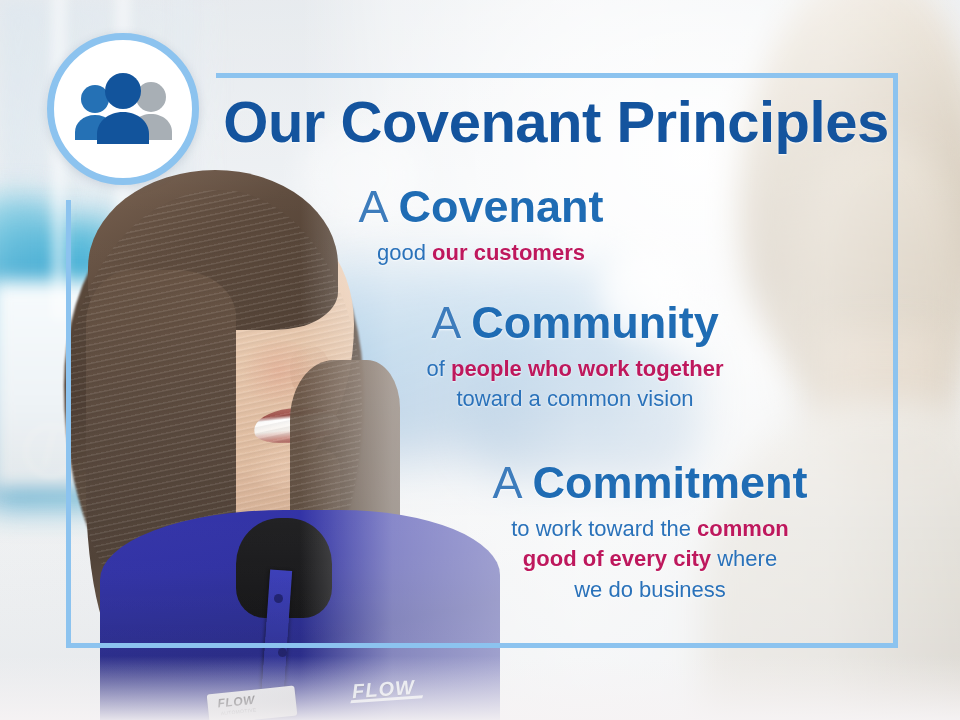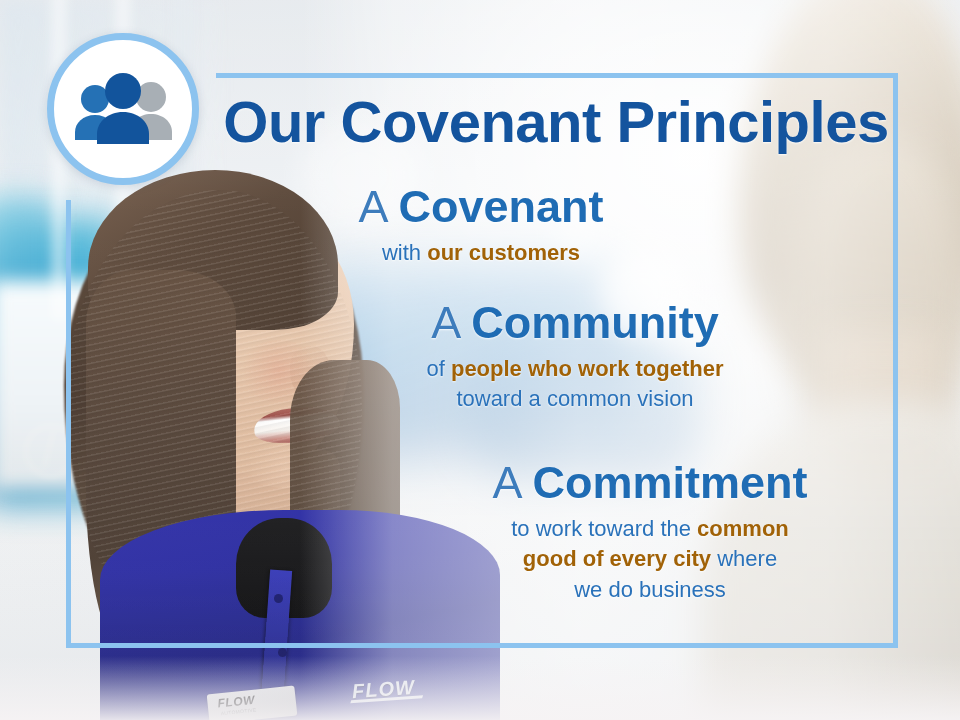--- a/index.html
+++ b/index.html
@@ -255,21 +255,21 @@
   .block .lead{
     font-size:45px;line-height:1.02;color:#2a72ba;white-space:nowrap;
     text-shadow:0 1px 2px rgba(255,255,255,.8);
   }
   .block .lead .art{font-weight:normal;color:#3d7cbc;}
   .block .lead .word{font-weight:bold;color:#1f6cb4;}
   .block .sub{
     font-size:22px;line-height:1.32;color:#2a72ba;margin-top:8px;
     text-shadow:0 1px 2px rgba(255,255,255,.8);
   }
-  .block .sub b{font-weight:bold;color:#a16207;}
+  .block .sub b{font-weight:bold;color:#be185d;}
   .block .sub .reg{font-weight:normal;}
 
   #block-covenant{left:286px;top:184px;width:390px;text-align:center;}
   #block-community{left:330px;top:300px;width:490px;text-align:center;}
   #block-commitment{left:420px;top:460px;width:460px;text-align:center;}
   #block-community .sub{line-height:1.36;}
   #block-commitment .sub{line-height:1.38;}
 </style>
 </head>
 <body>
@@ -352,21 +352,21 @@
   </div>
 
   <div class="headline">Our Covenant Principles</div>
 
   <div class="block" id="block-covenant">
     <div class="lead">
       <span class="art">A</span>
       <span class="word">Covenant</span>
     </div>
     <div class="sub">
-        <div><span class="reg">with </span><b>our customers</b></div>
+        <div><span class="reg">good </span><b>our customers</b></div>
       </div>
   </div>
 
   <div class="block" id="block-commitment">
     <div class="lead">
       <span class="art">A</span>
       <span class="word">Commitment</span>
     </div>
     <div class="sub">
         <div><span class="reg">to work toward the </span><b>common</b></div>

